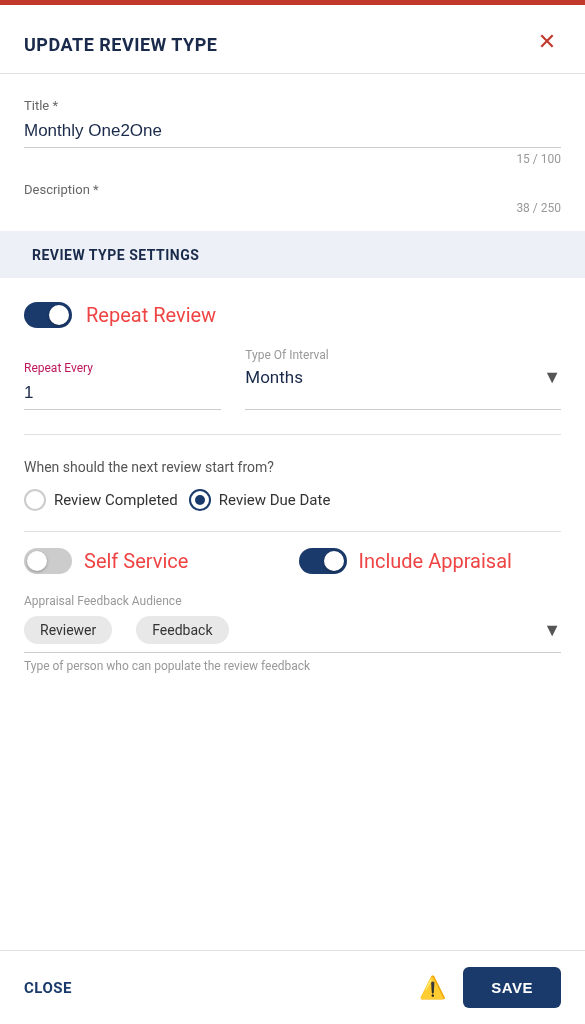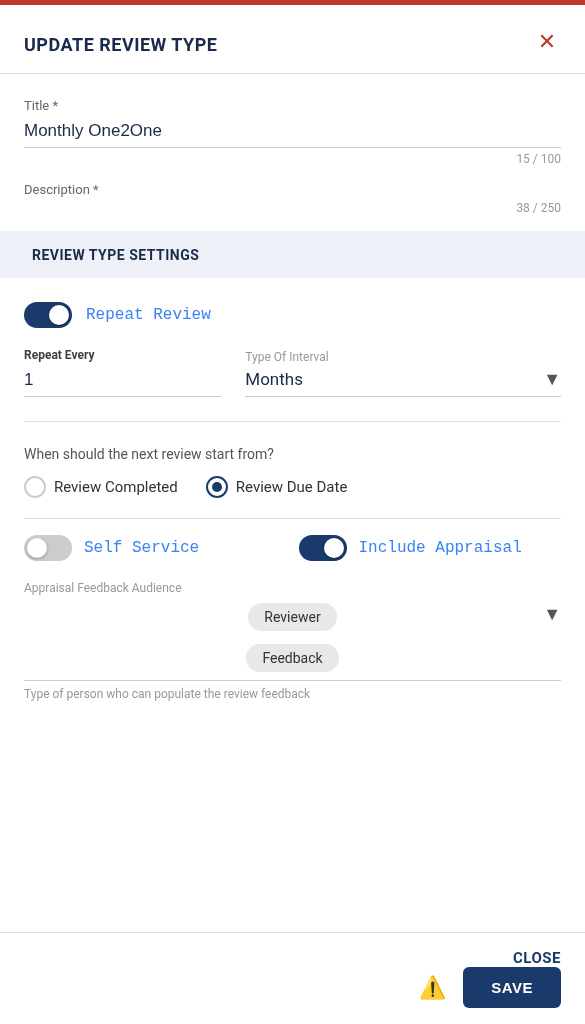--- a/index.html
+++ b/index.html
@@ -135,39 +135,37 @@
       transition: left 0.2s;
       box-shadow: 0 1px 3px rgba(0,0,0,0.3);
     }
     .toggle-thumb.on {
       left: 25px;
     }
     .toggle-thumb.off {
       left: 3px;
     }
     .toggle-label {
-      font-size: 16px;
-      color: #3b82f6;
-      font-family: Liberation Mono, monospace;
+      font-size: 20px;
+      color: #ef4444;
     }
     .repeat-row {
       display: flex;
       gap: 24px;
       margin-bottom: 24px;
       align-items: flex-end;
     }
     .repeat-field {
       flex: 1;
     }
     .repeat-field-label {
       font-size: 12px;
-      color: #404040;
+      color: #be185d;
       margin-bottom: 4px;
       display: block;
-      font-weight: bold;
     }
     .repeat-input {
       width: 100%;
       border: none;
       border-bottom: 1.5px solid #ccc;
       outline: none;
       font-size: 17px;
       color: #1a2a4a;
       padding: 4px 0 6px 0;
       background: transparent;
@@ -179,21 +177,21 @@
     .interval-label {
       font-size: 12px;
       color: #999;
       margin-bottom: 4px;
       display: block;
     }
     .interval-select-wrapper {
       display: flex;
       align-items: center;
       border-bottom: 1.5px solid #ccc;
-      padding-bottom: 6px;
+      padding-bottom: 21px;
     }
     .interval-value {
       flex: 1;
       font-size: 17px;
       color: #1a2a4a;
     }
     .dropdown-arrow {
       font-size: 18px;
       color: #555;
     }
@@ -202,21 +200,21 @@
       margin-bottom: 20px;
     }
     .next-review-label {
       font-size: 14px;
       color: #555;
       margin-bottom: 14px;
     }
     .radio-row {
       display: flex;
       align-items: center;
-      gap: 28px;
+      gap: 11px;
     }
     .radio-item {
       display: flex;
       align-items: center;
       gap: 8px;
       cursor: pointer;
     }
     .radio-circle {
       width: 22px;
       height: 22px;
@@ -258,25 +256,24 @@
     }
     .appraisal-label {
       font-size: 12px;
       color: #999;
       margin-bottom: 8px;
       display: block;
     }
     .chips-row {
       display: flex;
       align-items: center;
-      gap: 13px;
+      gap: 24px;
       border-bottom: 1.5px solid #ccc;
       padding-bottom: 8px;
       position: relative;
-      flex-direction: column;
     }
     .chip {
       background: #e8e8e8;
       border-radius: 20px;
       padding: 6px 16px;
       font-size: 14px;
       color: #333;
       cursor: pointer;
     }
     .chips-arrow {
@@ -285,27 +282,26 @@
       font-size: 18px;
       color: #555;
     }
     .chips-hint {
       font-size: 12px;
       color: #999;
       margin-top: 6px;
     }
     .modal-footer {
       display: flex;
-      align-items: flex-end;
+      align-items: center;
       justify-content: space-between;
       padding: 16px 24px;
       border-top: 1px solid #e0e0e0;
       background: #fff;
       margin-top: auto;
-      flex-direction: column;
     }
     .footer-close {
       font-size: 15px;
       font-weight: 700;
       color: #1a3a6b;
       letter-spacing: 0.5px;
       text-transform: uppercase;
       cursor: pointer;
     }
     .footer-right {

